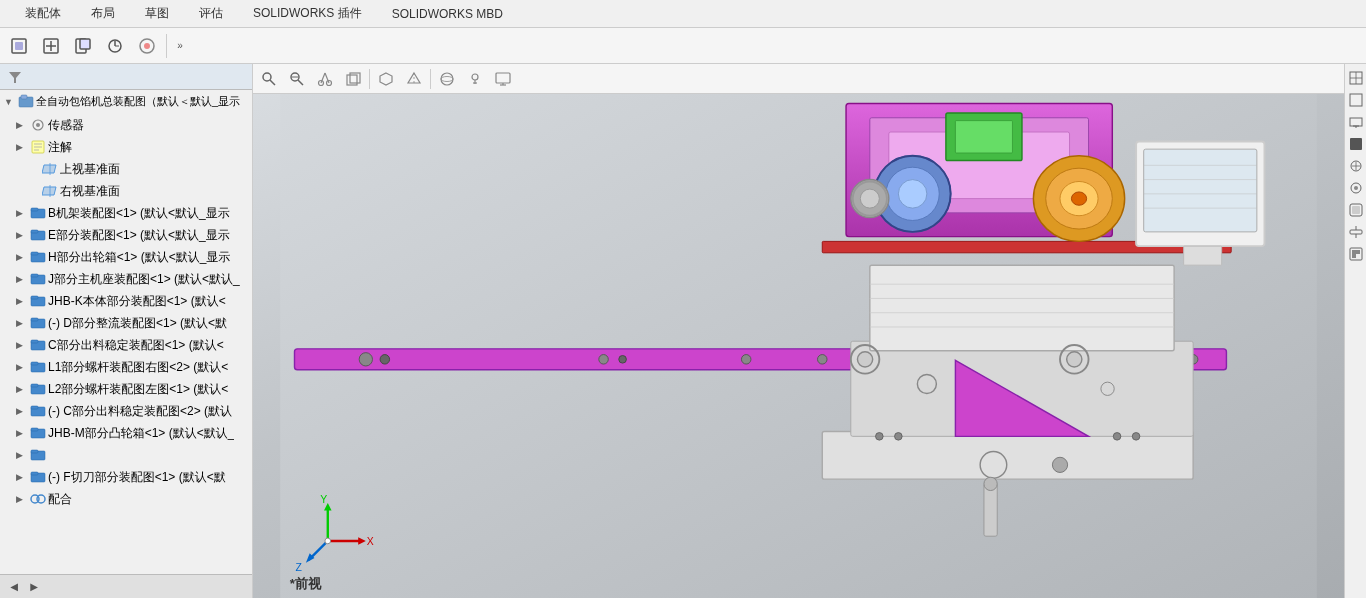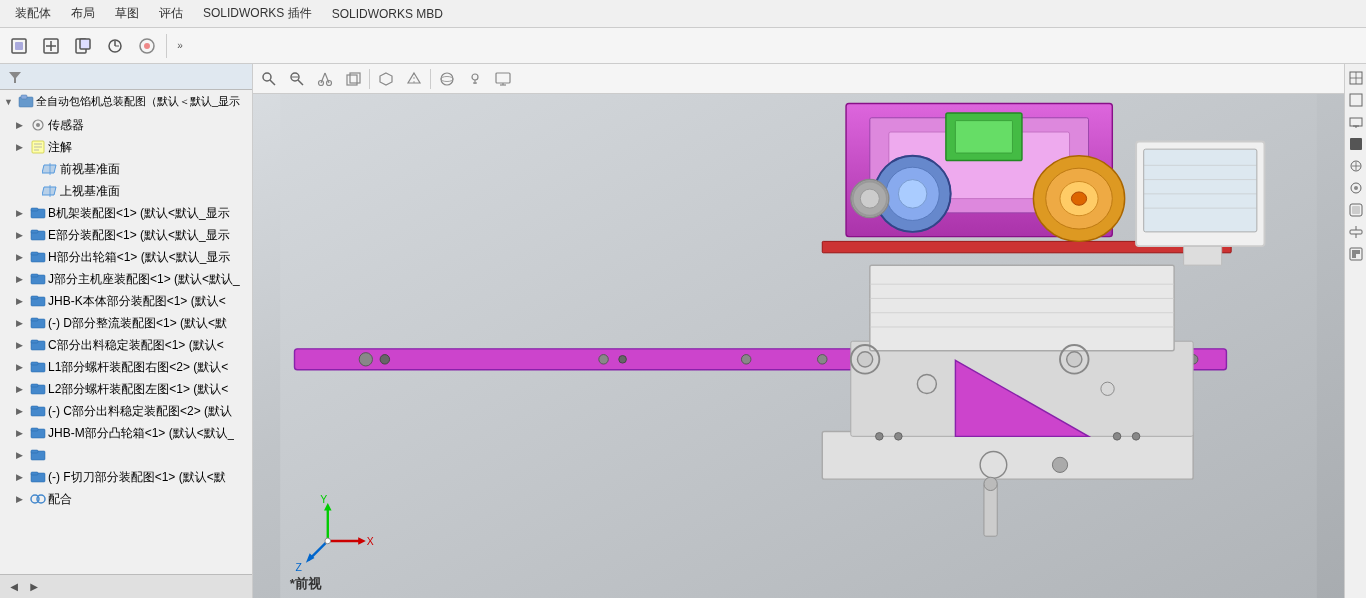--- a/index.html
+++ b/index.html
@@ -2,21 +2,21 @@
 <html><head>
   <meta charset="utf-8">
   <style>
     * { margin: 0; padding: 0; box-sizing: border-box; }
     body { width: 1366px; height: 598px; overflow: hidden; font-family: 'Microsoft YaHei', SimSun, sans-serif; font-size: 12px; background: #c8c8c8; }
 
     
     .menu-bar {
       display: flex; align-items: center; height: 28px;
       background: #f0f0f0; border-bottom: 1px solid #ccc;
-      padding: 0 6px; gap: 2px;
+      padding: 0 16px; gap: 12px;
     }
     .menu-item {
       padding: 2px 8px; cursor: pointer; font-size: 12px; color: #333;
       border: 1px solid transparent;
     }
 
     
     .toolbar {
       display: flex; align-items: center; height: 36px;
       background: #f5f5f5; border-bottom: 1px solid #ccc;
@@ -215,30 +215,30 @@
             </svg>
             <span class="tree-item-label">注解</span>
           </div>
           <div class="tree-item">
             <span class="indent" style="width: 24px; display: inline-block;"></span>
             <span style="width: 14px; display: inline-block;"></span>
             <svg width="16" height="16" viewBox="0 0 16 16" class="tree-icon">
               <polygon points="2,4 14,4 12,12 0,12" fill="rgba(100,160,220,0.4)" stroke="#5599dd" stroke-width="1"></polygon>
               <line x1="8" y1="2" x2="8" y2="14" stroke="#5599dd" stroke-width="0.8"></line>
             </svg>
-            <span class="tree-item-label">前视基准面</span>
+            <span class="tree-item-label">上视基准面</span>
           </div>
           <div class="tree-item">
             <span class="indent" style="width: 24px; display: inline-block;"></span>
             <span style="width: 14px; display: inline-block;"></span>
             <svg width="16" height="16" viewBox="0 0 16 16" class="tree-icon">
               <polygon points="2,4 14,4 12,12 0,12" fill="rgba(100,160,220,0.4)" stroke="#5599dd" stroke-width="1"></polygon>
               <line x1="8" y1="2" x2="8" y2="14" stroke="#5599dd" stroke-width="0.8"></line>
             </svg>
-            <span class="tree-item-label">上视基准面</span>
+            <span class="tree-item-label">右视基准面</span>
           </div>
           <div class="tree-item">
             <span class="indent" style="width: 12px; display: inline-block;"></span>
             <span class="tree-arrow">▶</span>
             <svg width="16" height="16" viewBox="0 0 16 16" class="tree-icon">
               <rect x="1" y="4" width="14" height="9" rx="1" fill="#4488cc" stroke="#2266aa" stroke-width="0.5"></rect>
               <rect x="1" y="3" width="7" height="3" rx="1" fill="#4488cc" stroke="#2266aa" stroke-width="0.5"></rect>
             </svg>
             <span class="tree-item-label">B机架装配图&lt;1&gt; (默认&lt;默认_显示</span>
           </div>

